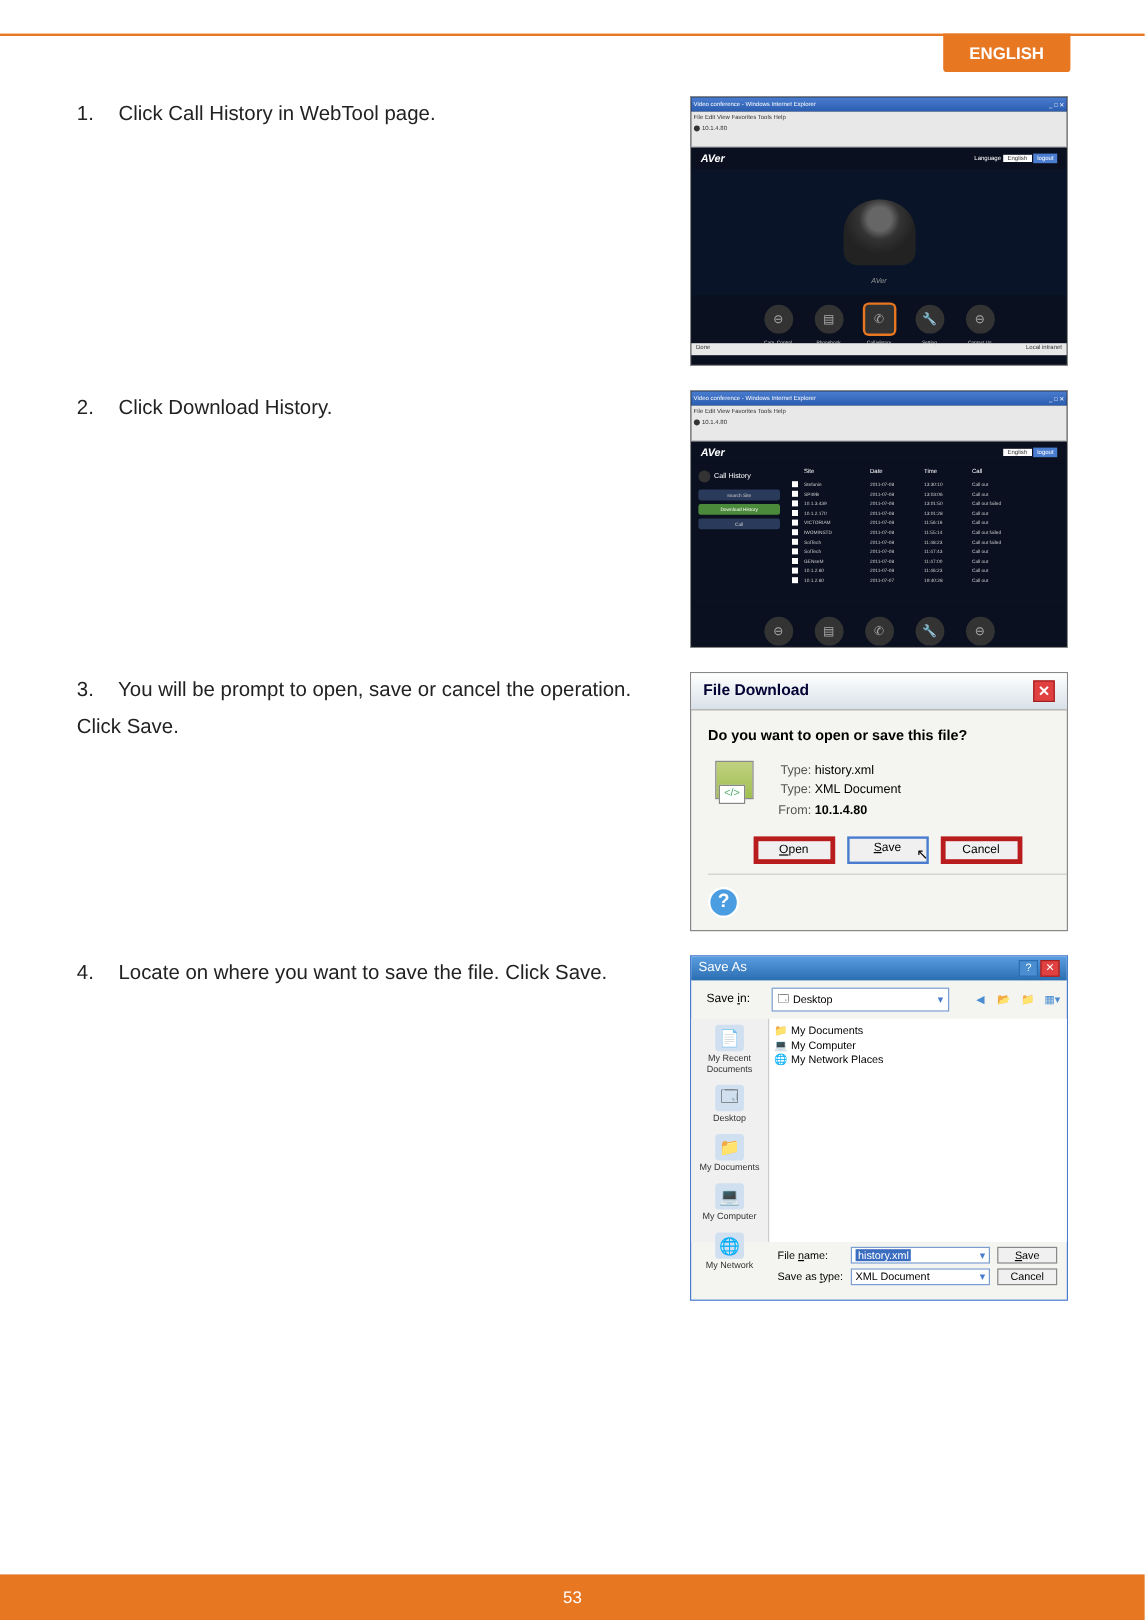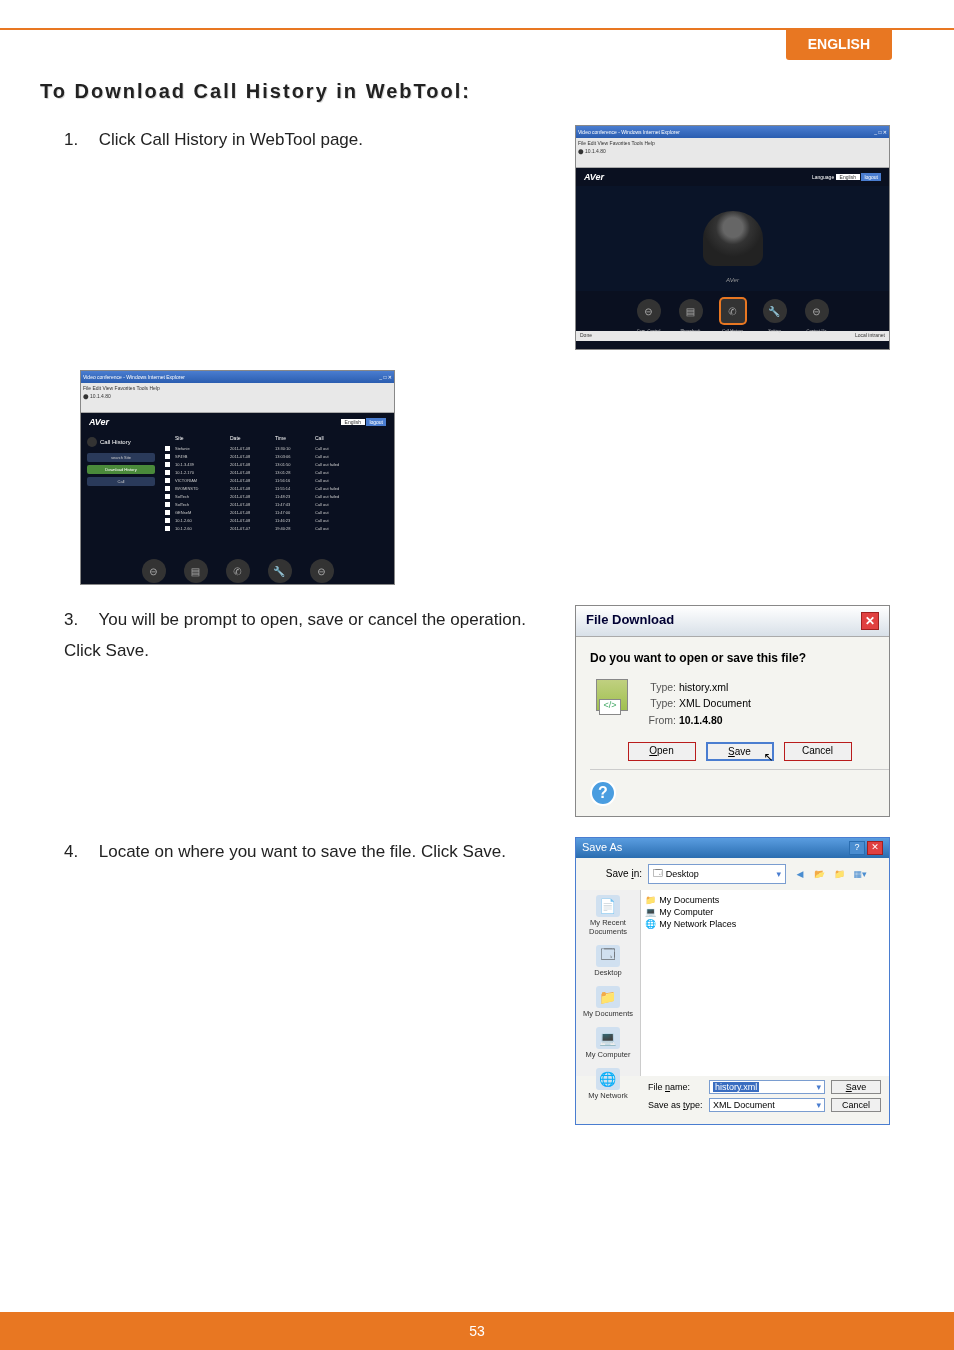--- a/index.html
+++ b/index.html
@@ -350,21 +350,21 @@
       justify-content: center;
       gap: 10px;
       margin-bottom: 8px;
     }
     
     .fd-btn {
       padding: 2px 0;
       width: 68px;
       text-align: center;
       background: #f0f0f0;
-      border: 1px solid #b91c1c;
+      border: 4px solid #b91c1c;
       font-size: 10px;
       position: relative;
     }
     
     .fd-btn.save {
       border: 2px solid #4a7dd0;
     }
     
     .fd-warning {
       display: flex;
@@ -432,22 +432,22 @@
       color: #fff;
       font-size: 9px;
       text-align: center;
     }
     
     .sa-tbtn.close { background: #e04040; border-color: #a02020; }
     
     .sa-toolbar {
       display: flex;
       align-items: center;
-      padding: 6px 21px;
-      gap: 6px;
+      padding: 6px 4px;
+      gap: 18px;
       font-size: 10px;
     }
     
     .sa-savein-label {
       width: 45px;
       text-align: right;
     }
     
     .sa-dropdown {
       flex: 1;
@@ -575,21 +575,20 @@
       line-height: 38px;
     }
   </style>
 </head>
 <body>
 
 <div class="orange-line"></div>
 <div class="language-tab">ENGLISH</div>
 
 <div class="content">
-  <div class="section-title">To Download Call History in WebTool:</div>
 
   <div class="step-row">
     <div class="step-text">
       <span class="num">1.</span>
       <span>Click Call History in WebTool page.</span>
     </div>
     <div class="step-image">
       <div class="screenshot1">
         <div class="ie-titlebar">
           <span>Video conference - Windows Internet Explorer</span>
@@ -620,20 +619,24 @@
         </div>
         <div class="ie-status">
           <span>Done</span>
           <span>Local intranet</span>
         </div>
       </div>
     </div>
   </div>
 
   <div class="step-row">
+    <div class="step-text">
+      <span class="num">2.</span>
+      <span>Click Download History.</span>
+    </div>
     <div class="step-image">
       <div class="screenshot2">
         <div class="ie-titlebar">
           <span>Video conference - Windows Internet Explorer</span>
           <span>_ □ ✕</span>
         </div>
         <div class="ie-toolbar">
           <div>File Edit View Favorites Tools Help</div>
           <div style="margin-top:2px">⬤ 10.1.4.80</div>
         </div>

